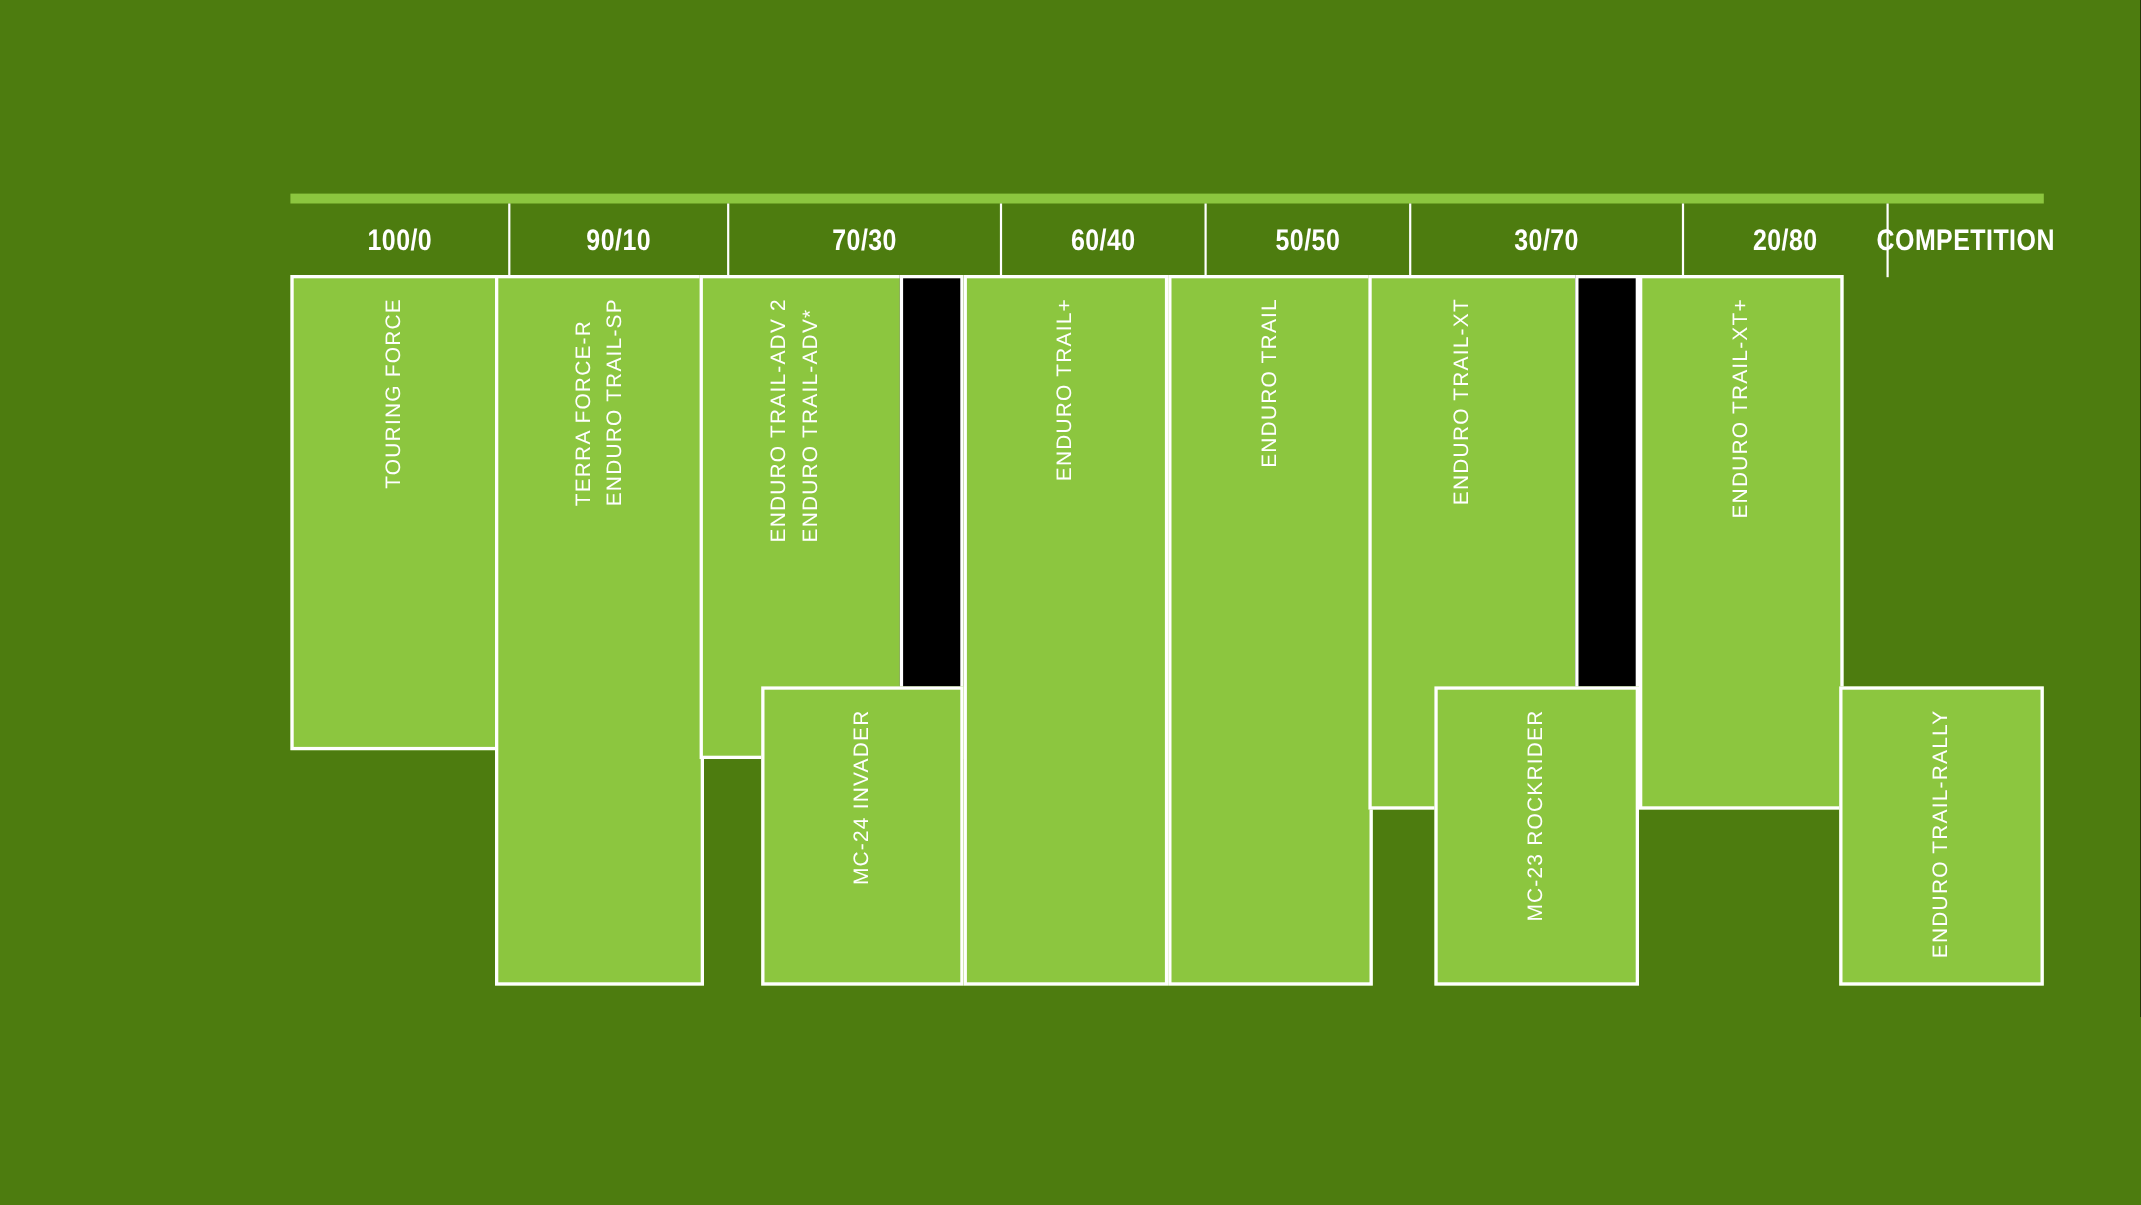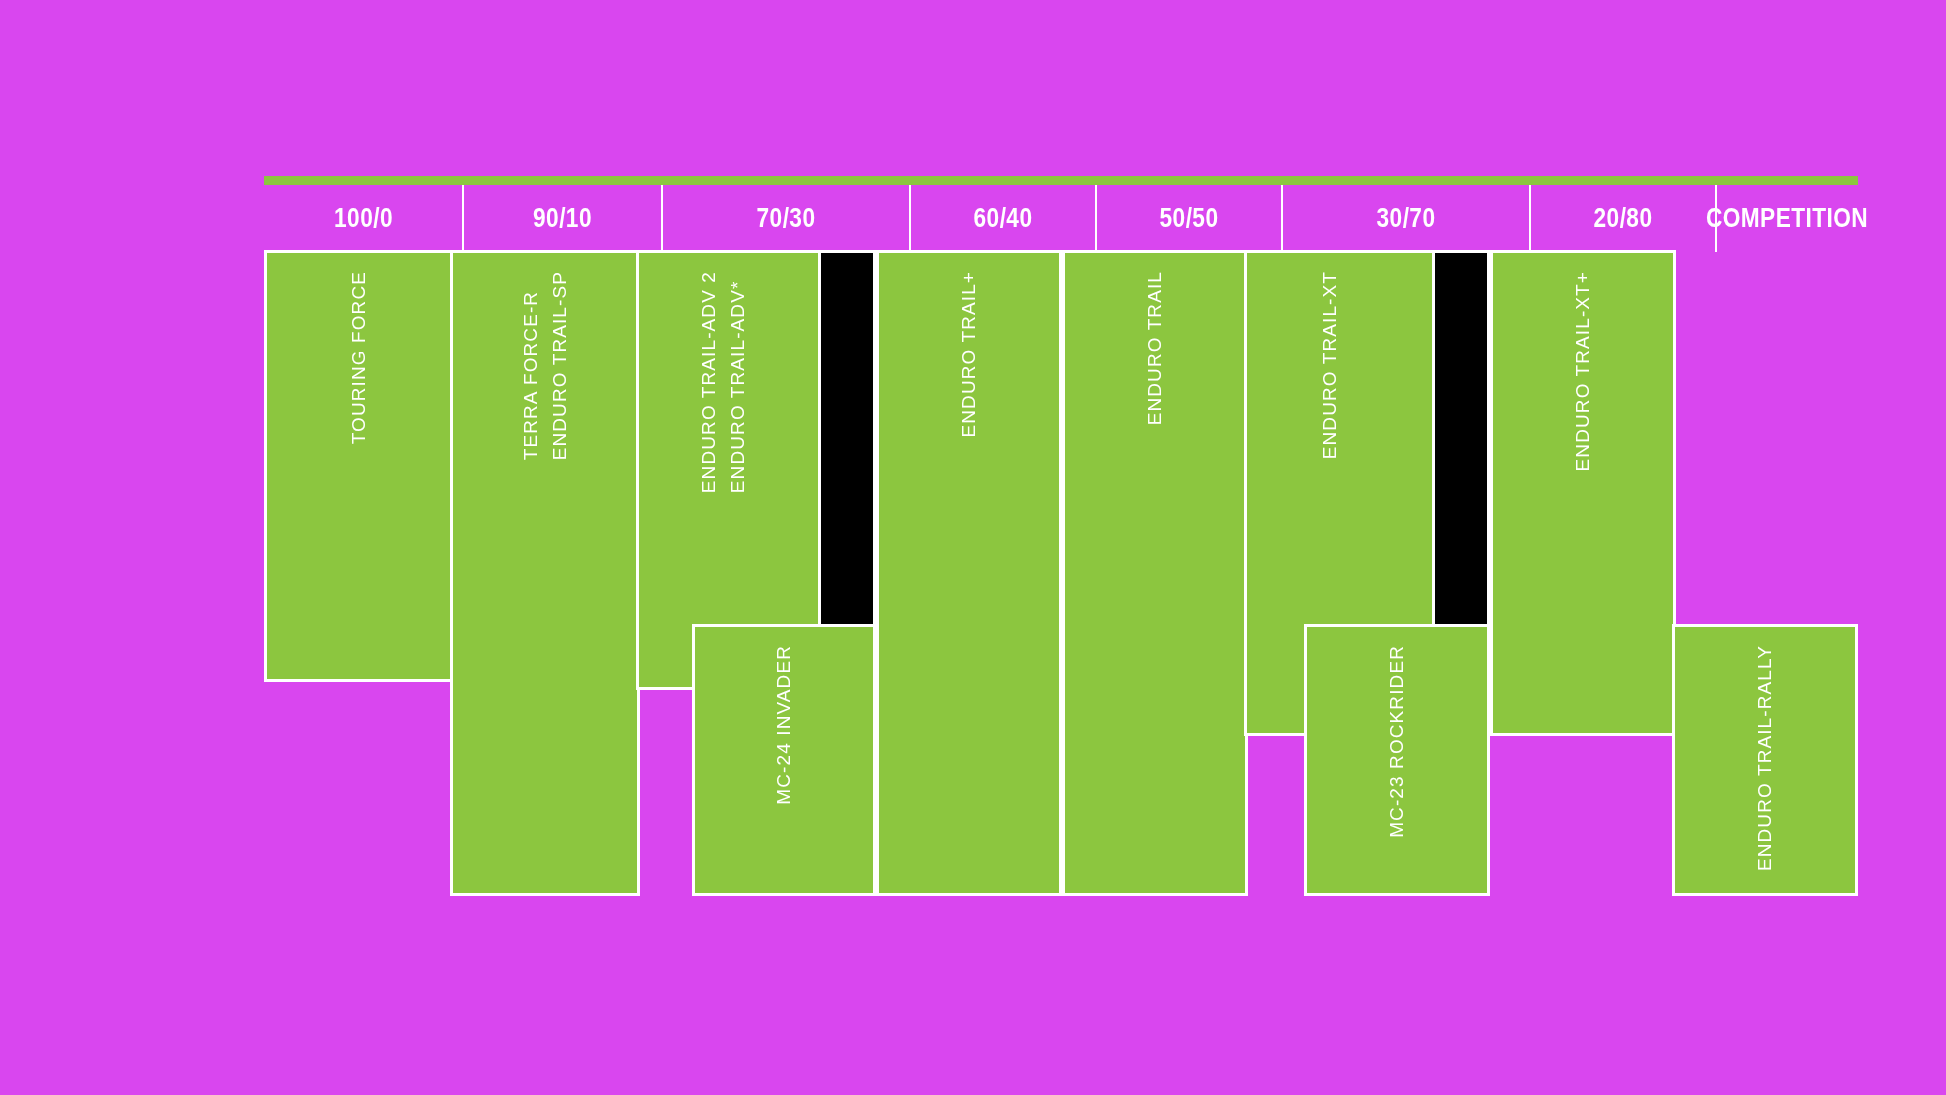--- a/index.html
+++ b/index.html
@@ -1,18 +1,18 @@
 <!DOCTYPE html>
 <html><head>
 <meta charset="utf-8">
 <style>
   html,body{margin:0;padding:0;background:#000;}
   body{width:1946px;height:1095px;overflow:hidden;font-family:"Liberation Sans",sans-serif;}
 
-  #stage{position:relative;width:1946px;height:1095px;background:#d946ef;}
+  #stage{position:relative;width:1946px;height:1095px;background:#4d7c0f;}
 
   
   .top-rule{position:absolute;left:264px;top:176px;width:1594px;height:9px;
             background:#8cc63f;}
 
   
   .header-band{position:absolute;left:264px;top:185px;width:1594px;height:67px;}
   .hdr-cell{position:absolute;top:0;height:67px;display:flex;align-items:center;
             justify-content:center;color:#fff;letter-spacing:.5px;
             font-weight:700;font-size:27px;font-family:"Liberation Sans",sans-serif;

